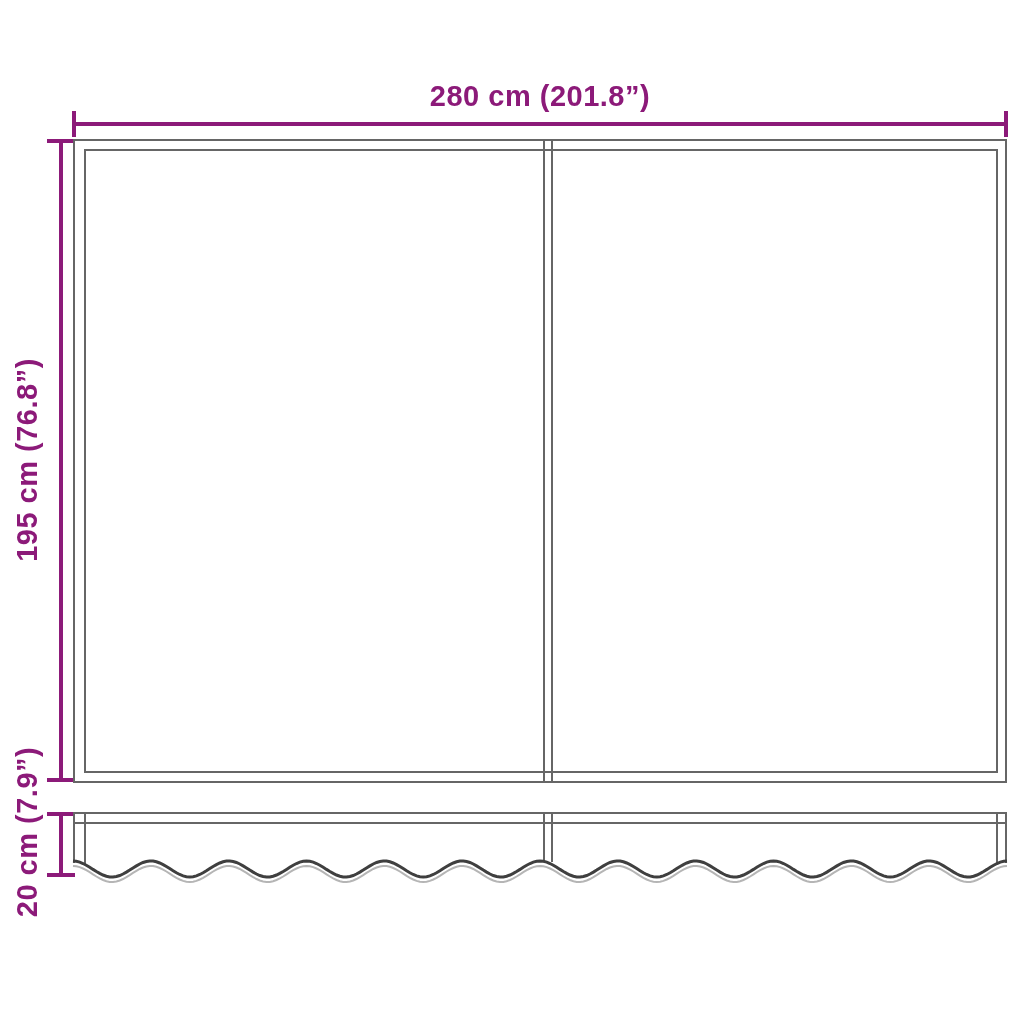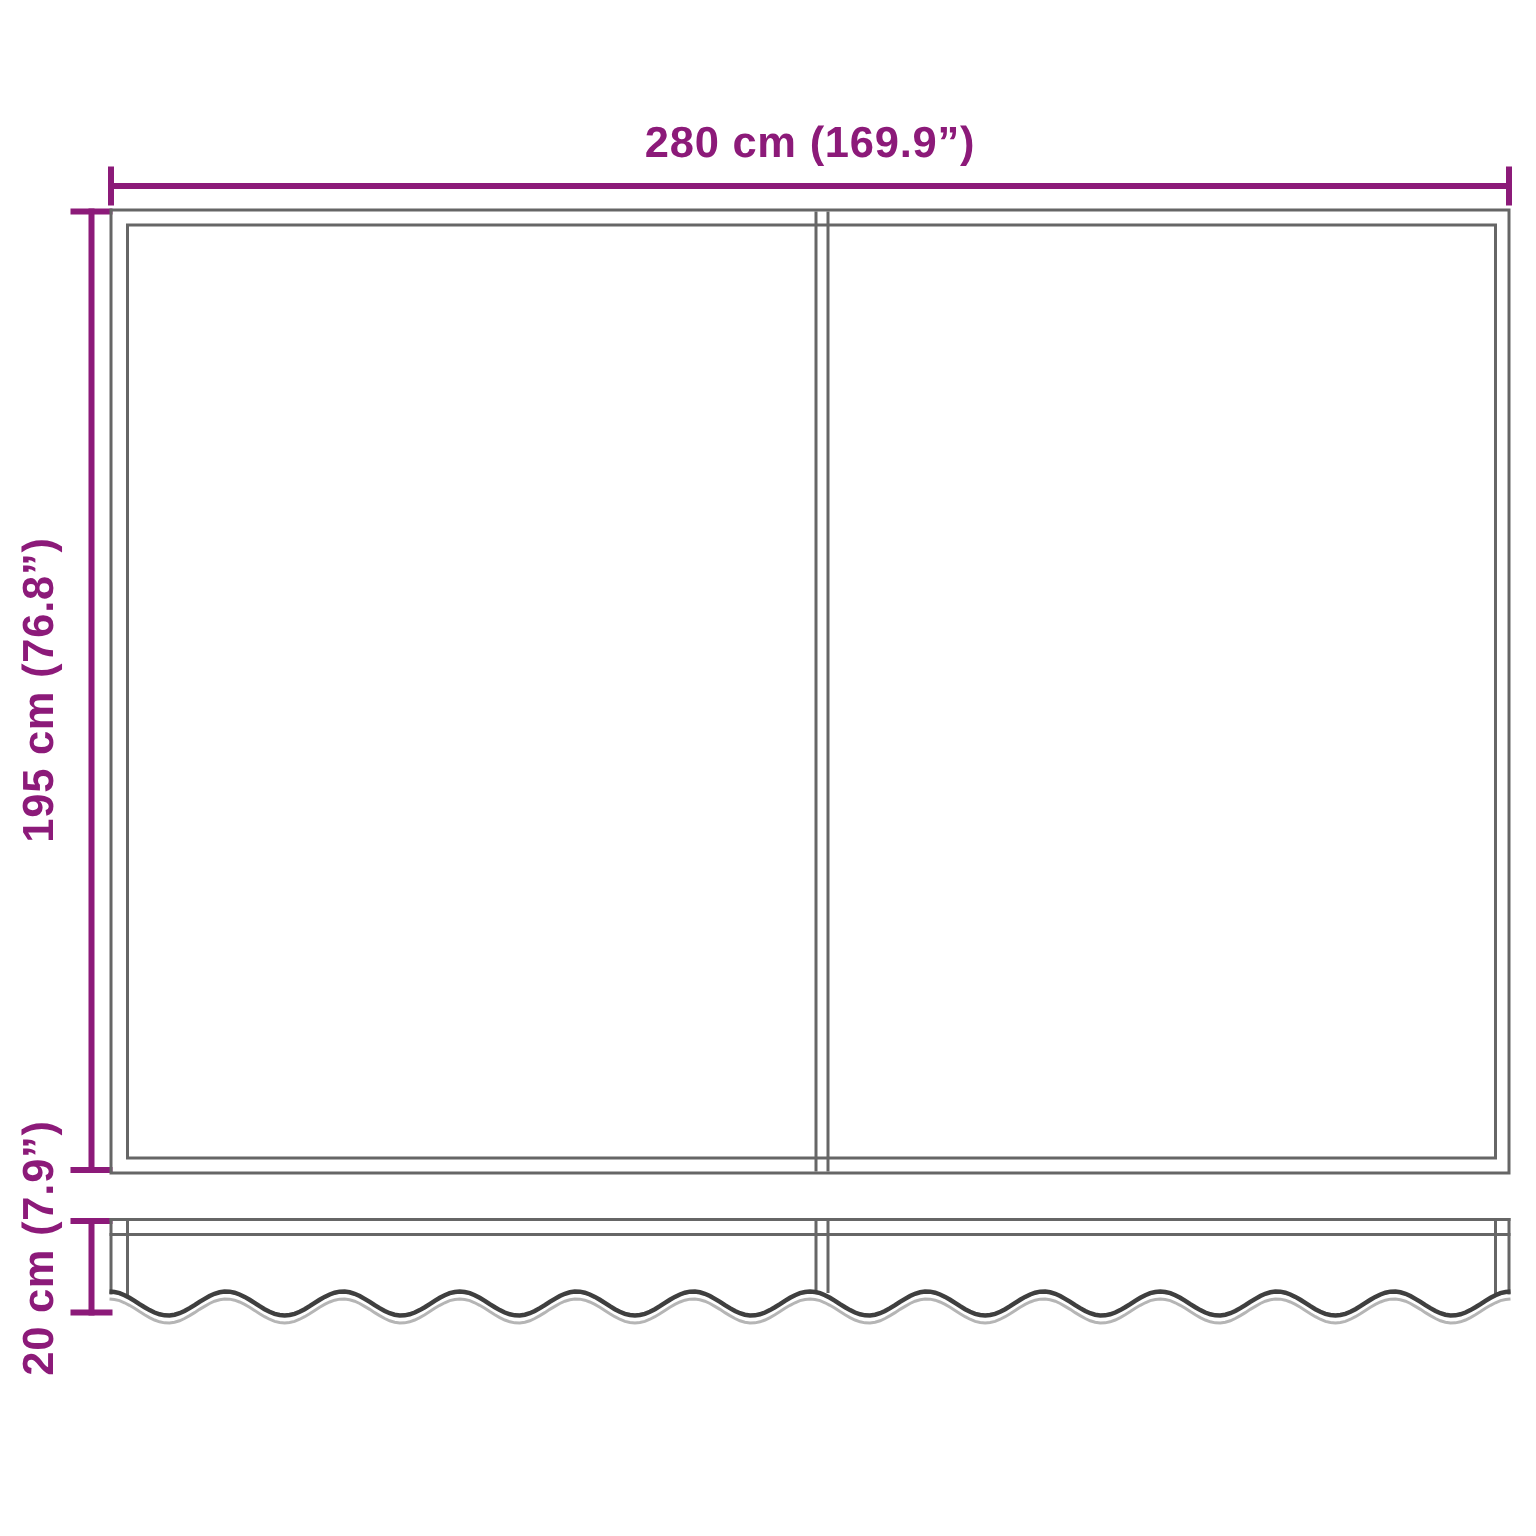--- a/index.html
+++ b/index.html
@@ -25,21 +25,21 @@
   .dim-label.vert{transform:translate(-50%,-50%) rotate(-90deg);}
   .gline{position:absolute;background:var(--line);}
   .rect{position:absolute;border:2px solid var(--line);box-sizing:border-box;background:transparent;}
   .wave-svg{position:absolute;overflow:visible;}
 </style>
 </head>
 <body>
 
 <div class="stage">
 
-  <div class="dim-label" style="left:540px;top:96px;">280 cm (169.9”)</div>
+  <div class="dim-label" style="left:540px;top:96px;">280 cm (201.8”)</div>
   <div class="dim" style="left:73px;top:122px;width:934px;height:4px;"></div>
   <div class="dim" style="left:72px;top:111px;width:4px;height:26px;"></div>
   <div class="dim" style="left:1004px;top:111px;width:4px;height:26px;"></div>
 
   <div class="dim-label vert" style="left:27px;top:460px;">195 cm (76.8”)</div>
   <div class="dim" style="left:59px;top:139px;width:4px;height:643px;"></div>
   <div class="dim" style="left:47px;top:139px;width:28px;height:4px;"></div>
   <div class="dim" style="left:47px;top:778px;width:28px;height:4px;"></div>
 
   <div class="dim-label vert" style="left:27px;top:832px;">20 cm (7.9”)</div>

